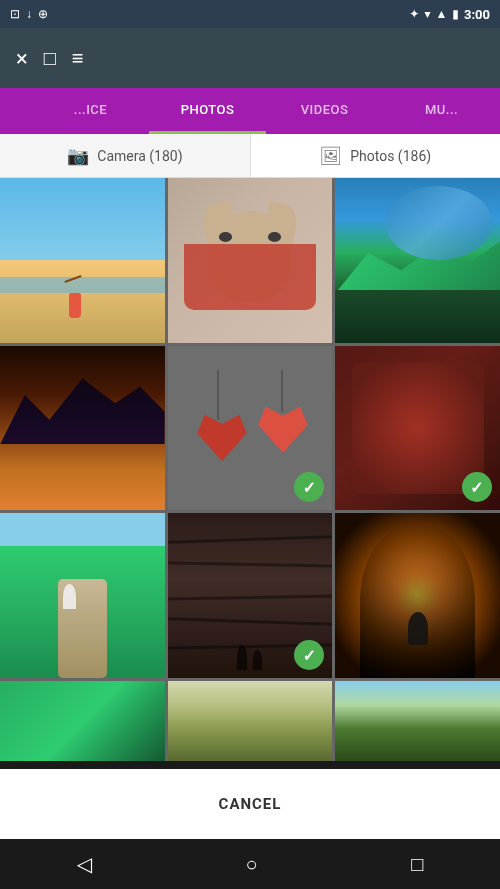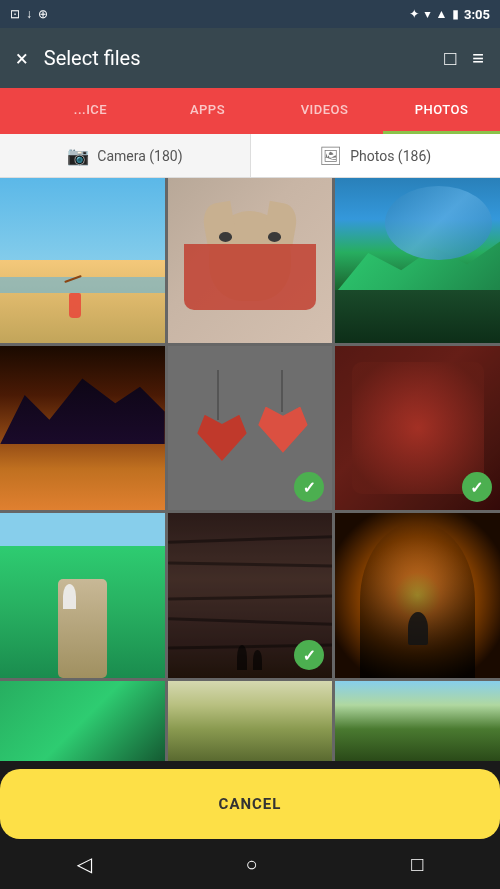--- a/index.html
+++ b/index.html
@@ -68,21 +68,21 @@
     }
     .header-icon {
       color: white;
       font-size: 20px;
       cursor: pointer;
     }
 
     
     .tabs {
       height: 46px;
-      background: #ef4444;
+      background: #a21caf;
       display: flex;
       align-items: flex-start;
       border-bottom: none;
       overflow: hidden;
       padding-left: 32px;
     }
     .tab {
       flex: 1;
       height: 100%;
       display: flex;
@@ -161,30 +161,29 @@
     .bottom-bar {
       height: 70px;
       display: flex;
       position: absolute;
       bottom: 50px;
       left: 0;
       right: 0;
     }
     .btn-cancel {
       flex: 1;
-      background: #fde047;
+      background: #ffffff;
       display: flex;
       align-items: center;
       justify-content: center;
       font-size: 15px;
       font-weight: bold;
       color: #333;
       cursor: pointer;
       letter-spacing: 1px;
-      border-radius: 20px;
     }
     .btn-share {
       flex: 1;
       background: #8bc34a;
       display: flex;
       align-items: center;
       justify-content: center;
       font-size: 15px;
       font-weight: bold;
       color: white;
@@ -245,45 +244,44 @@
   <div class="status-bar-left">
     <span class="status-icon">⊡</span>
     <span class="status-icon">↓</span>
     <span class="status-icon">⊕</span>
   </div>
   <div class="status-bar-right">
     <span class="status-icon">✦</span>
     <span class="status-icon">▾</span>
     <span class="status-icon">▲</span>
     <span class="status-icon">▮</span>
-    <span class="status-time">3:05</span>
+    <span class="status-time">3:00</span>
   </div>
 </div>
 
 <div class="header">
   <span class="header-close">×</span>
-  <span class="header-title">Select files</span>
   <div class="header-actions">
     <span class="header-icon">□</span>
     <span class="header-icon">≡</span>
   </div>
 </div>
 
 <div class="tabs">
   <div class="tab">
     <span>...ICE</span>
   </div>
-  <div class="tab">
-    <span>APPS</span>
+  <div class="tab active">
+    <span>PHOTOS</span>
   </div>
   <div class="tab">
     <span>VIDEOS</span>
   </div>
-  <div class="tab active">
-    <span>PHOTOS</span>
+  <div class="tab">
+    <span>MU...</span>
   </div>
 </div>
 
 <div class="album-selector">
   <div class="album-btn">
     <span class="album-icon">📷</span>
     <span>Camera (180)</span>
   </div>
   <div class="album-btn active">
     <span class="album-icon">🖼</span>

